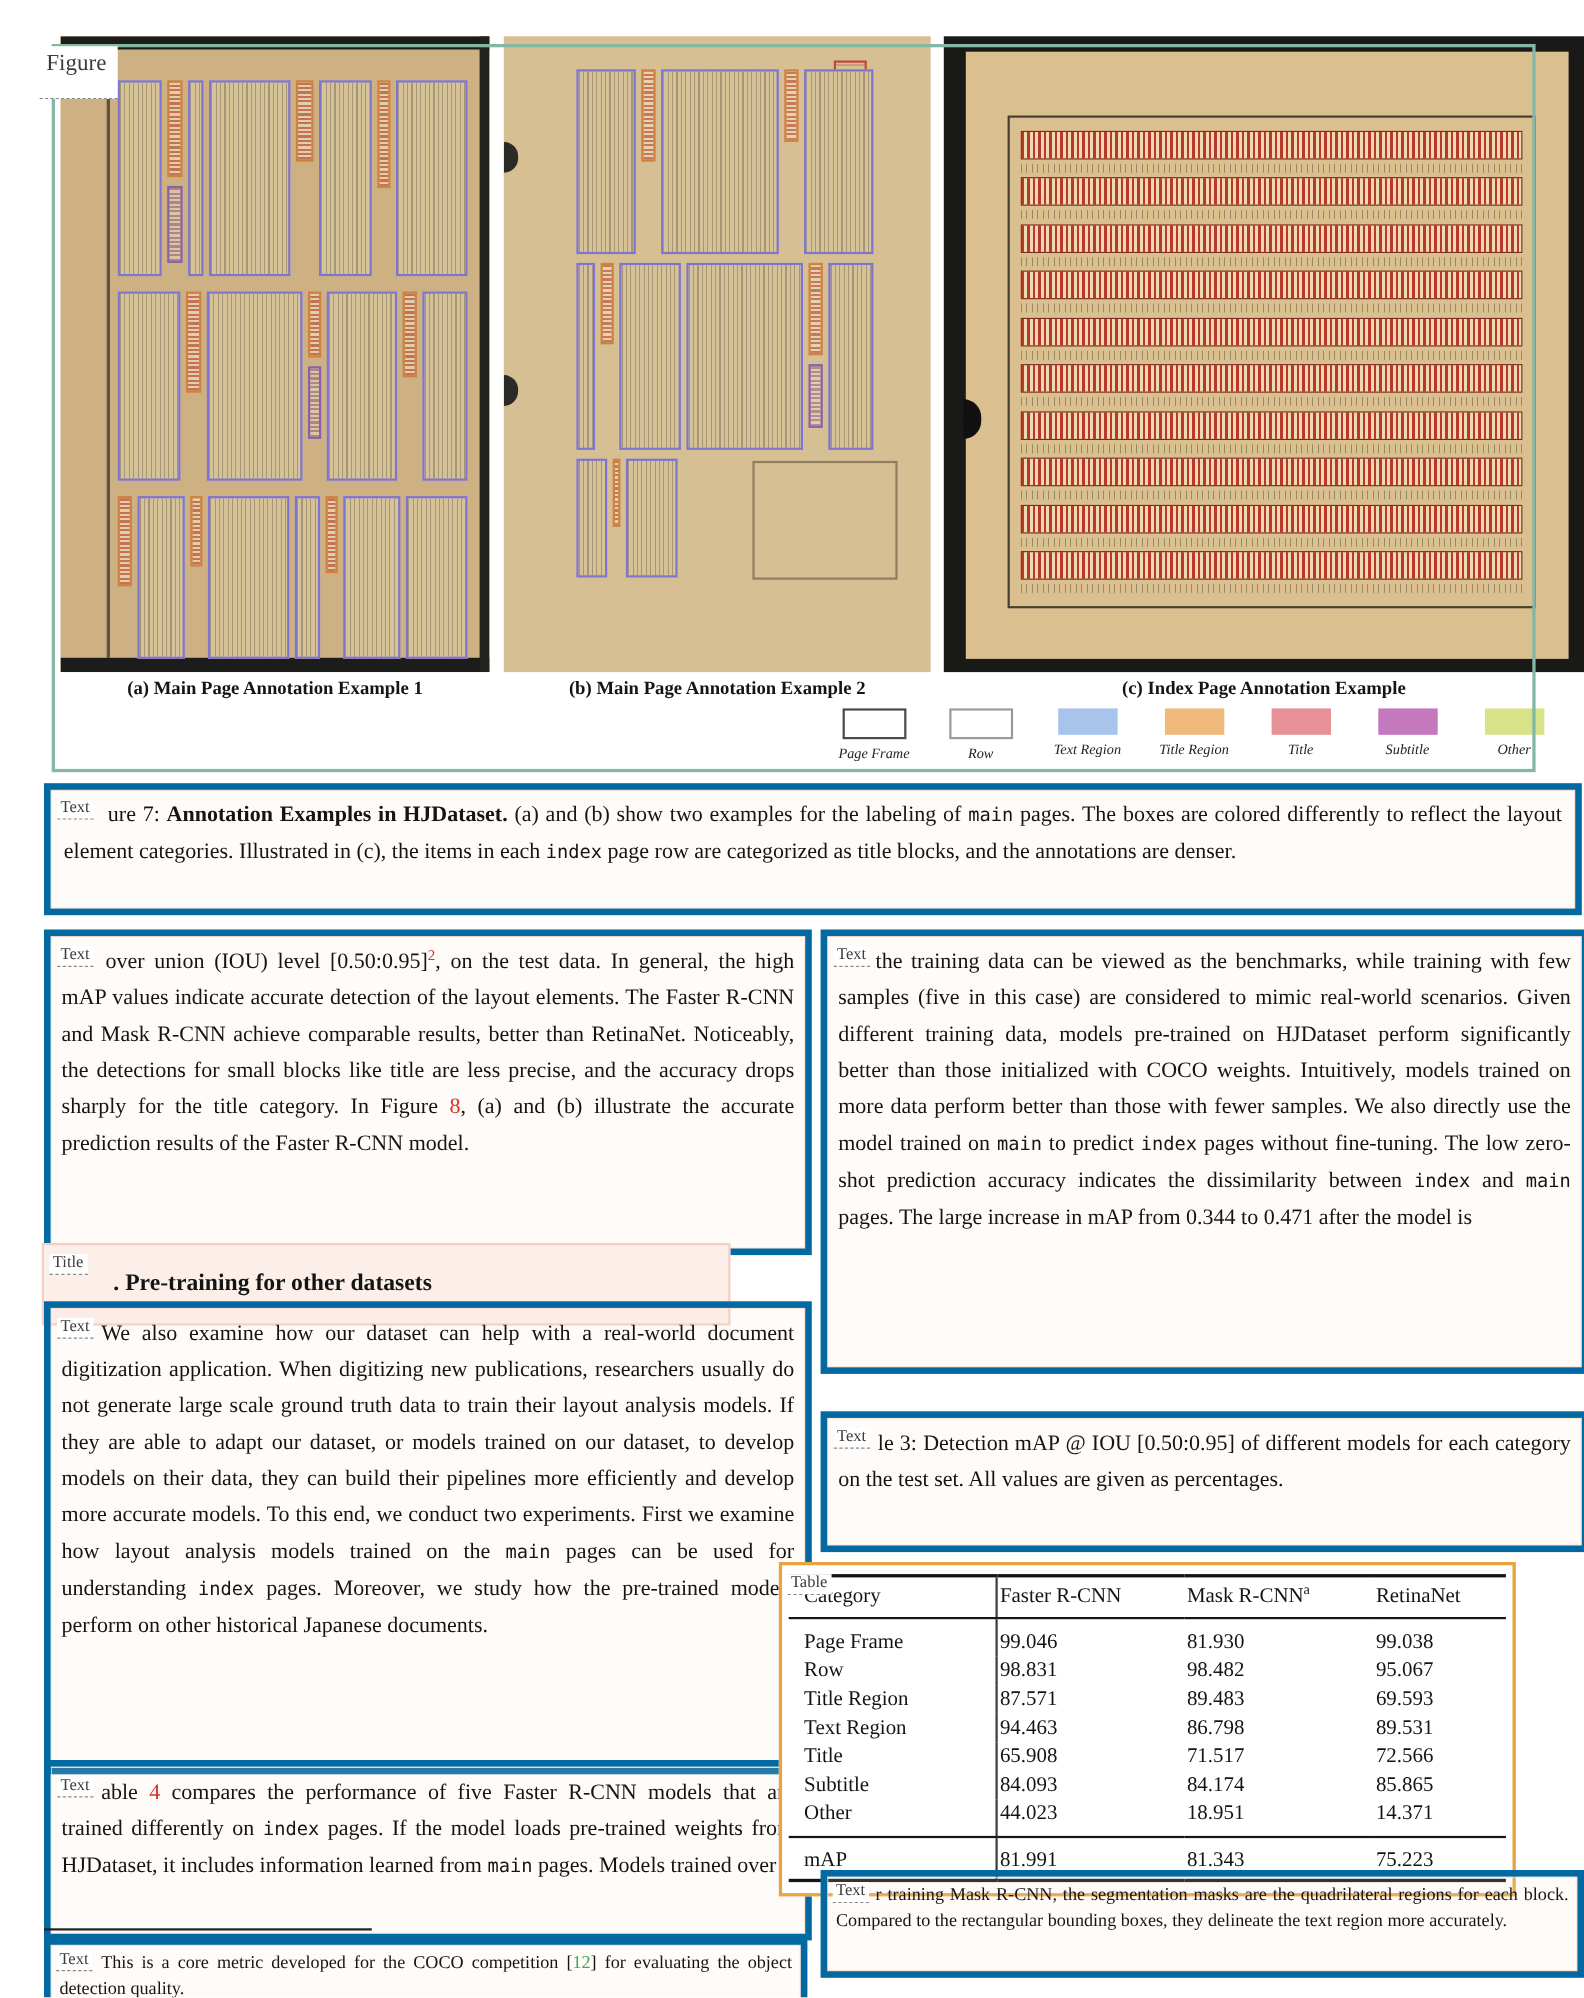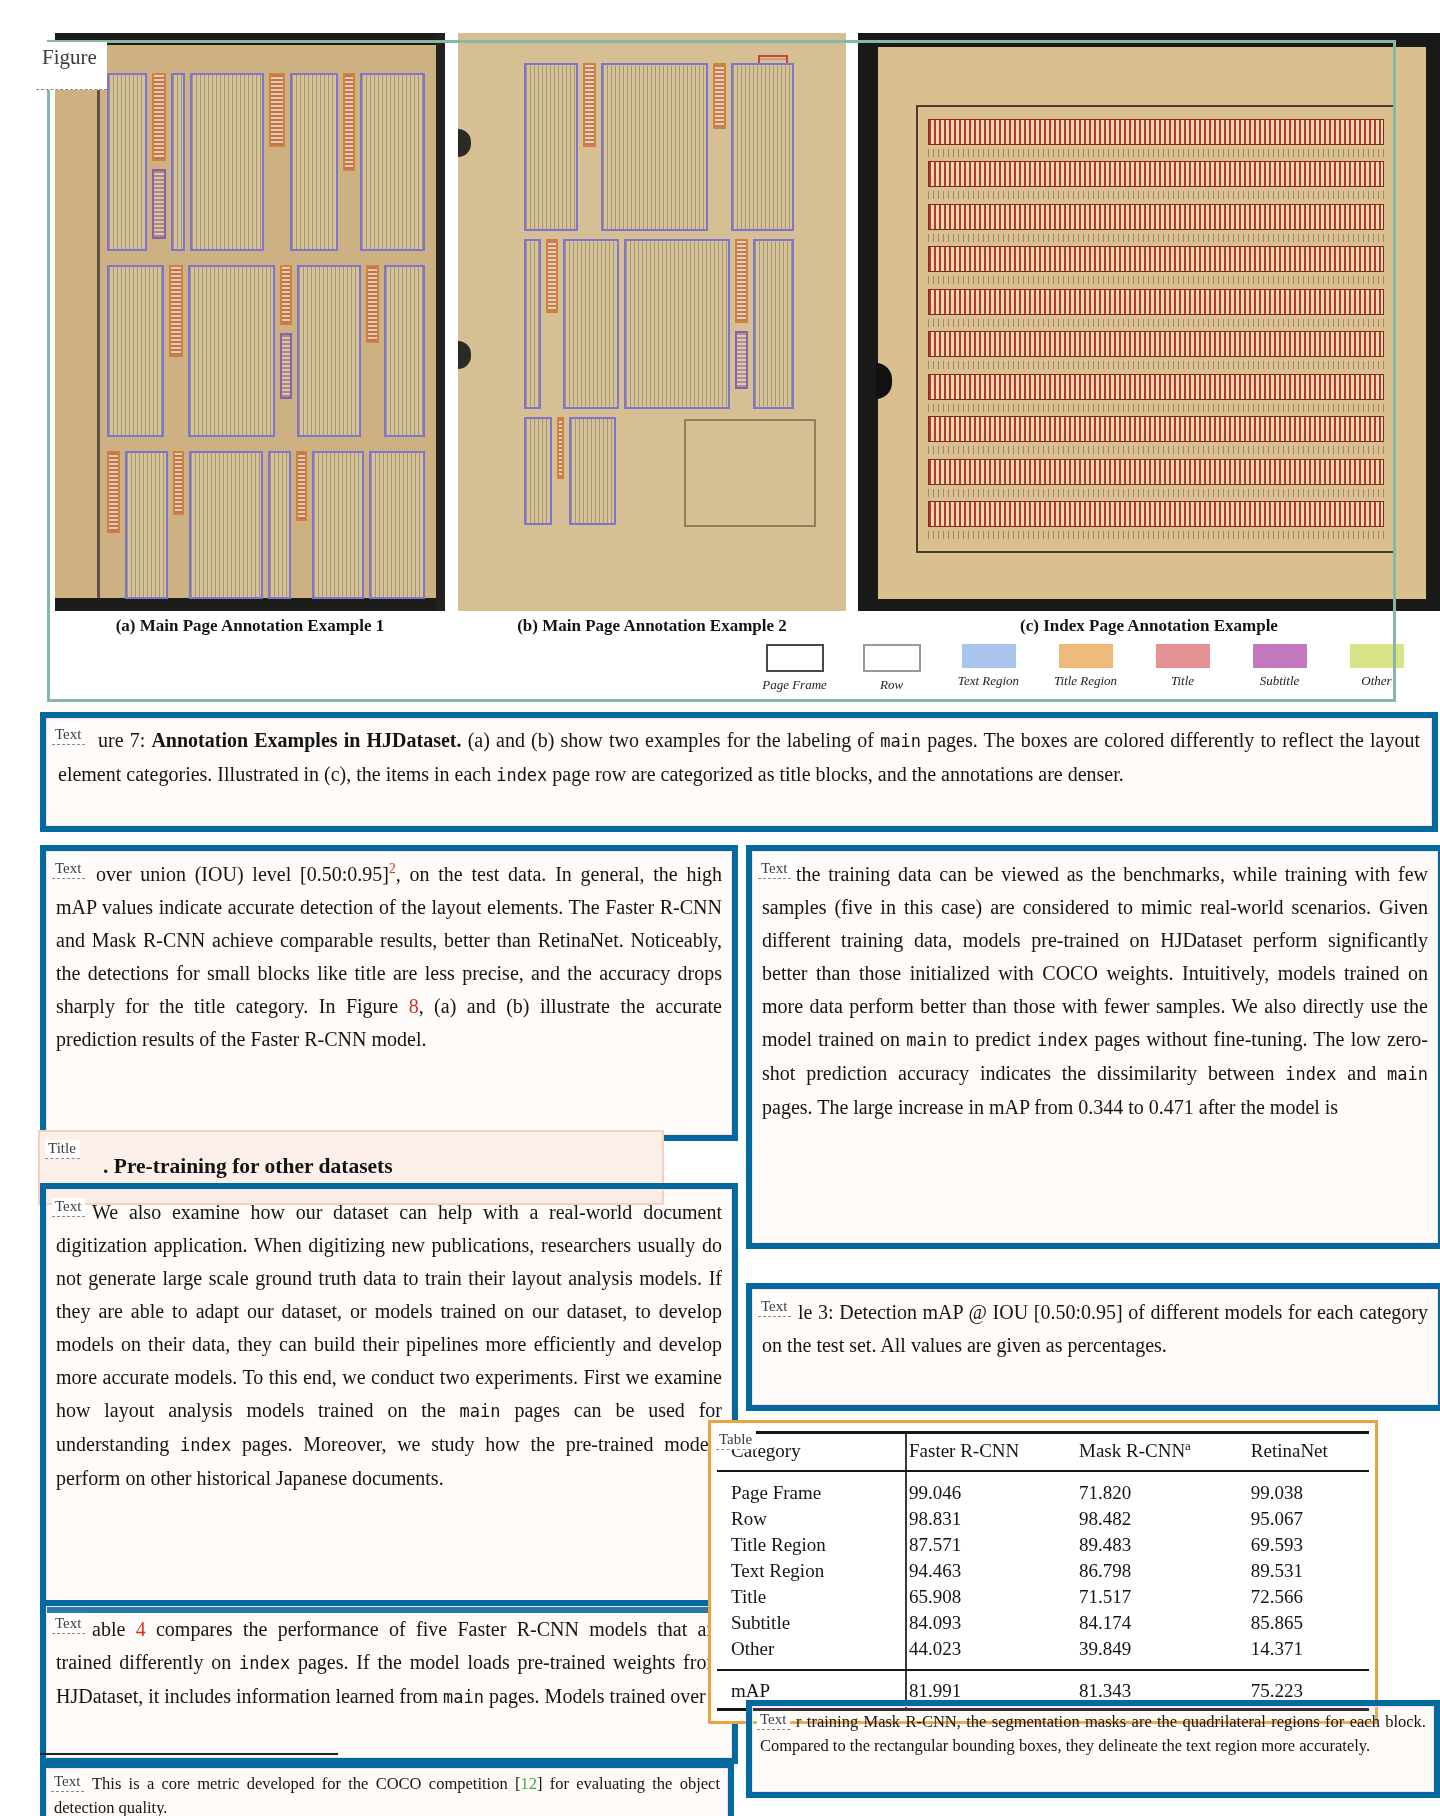--- a/index.html
+++ b/index.html
@@ -326,21 +326,21 @@
             <th class="c0">Category</th>
             <th class="c1">Faster R-CNN</th>
             <th class="c2">Mask R-CNN<sup>a</sup></th>
             <th class="c3">RetinaNet</th>
           </tr>
         </thead>
         <tbody>
           <tr>
             <td class="c0">Page Frame</td>
             <td class="c1">99.046</td>
-            <td class="c2">71.820</td>
+            <td class="c2">81.930</td>
             <td class="c3">99.038</td>
           </tr>
           <tr>
             <td class="c0">Row</td>
             <td class="c1">98.831</td>
             <td class="c2">98.482</td>
             <td class="c3">95.067</td>
           </tr>
           <tr>
             <td class="c0">Title Region</td>
@@ -362,21 +362,21 @@
           </tr>
           <tr>
             <td class="c0">Subtitle</td>
             <td class="c1">84.093</td>
             <td class="c2">84.174</td>
             <td class="c3">85.865</td>
           </tr>
           <tr>
             <td class="c0">Other</td>
             <td class="c1">44.023</td>
-            <td class="c2">39.849</td>
+            <td class="c2">18.951</td>
             <td class="c3">14.371</td>
           </tr>
         </tbody>
         <tfoot>
           <tr>
             <td class="c0">mAP</td>
             <td class="c1">81.991</td>
             <td class="c2">81.343</td>
             <td class="c3">75.223</td>
           </tr>

